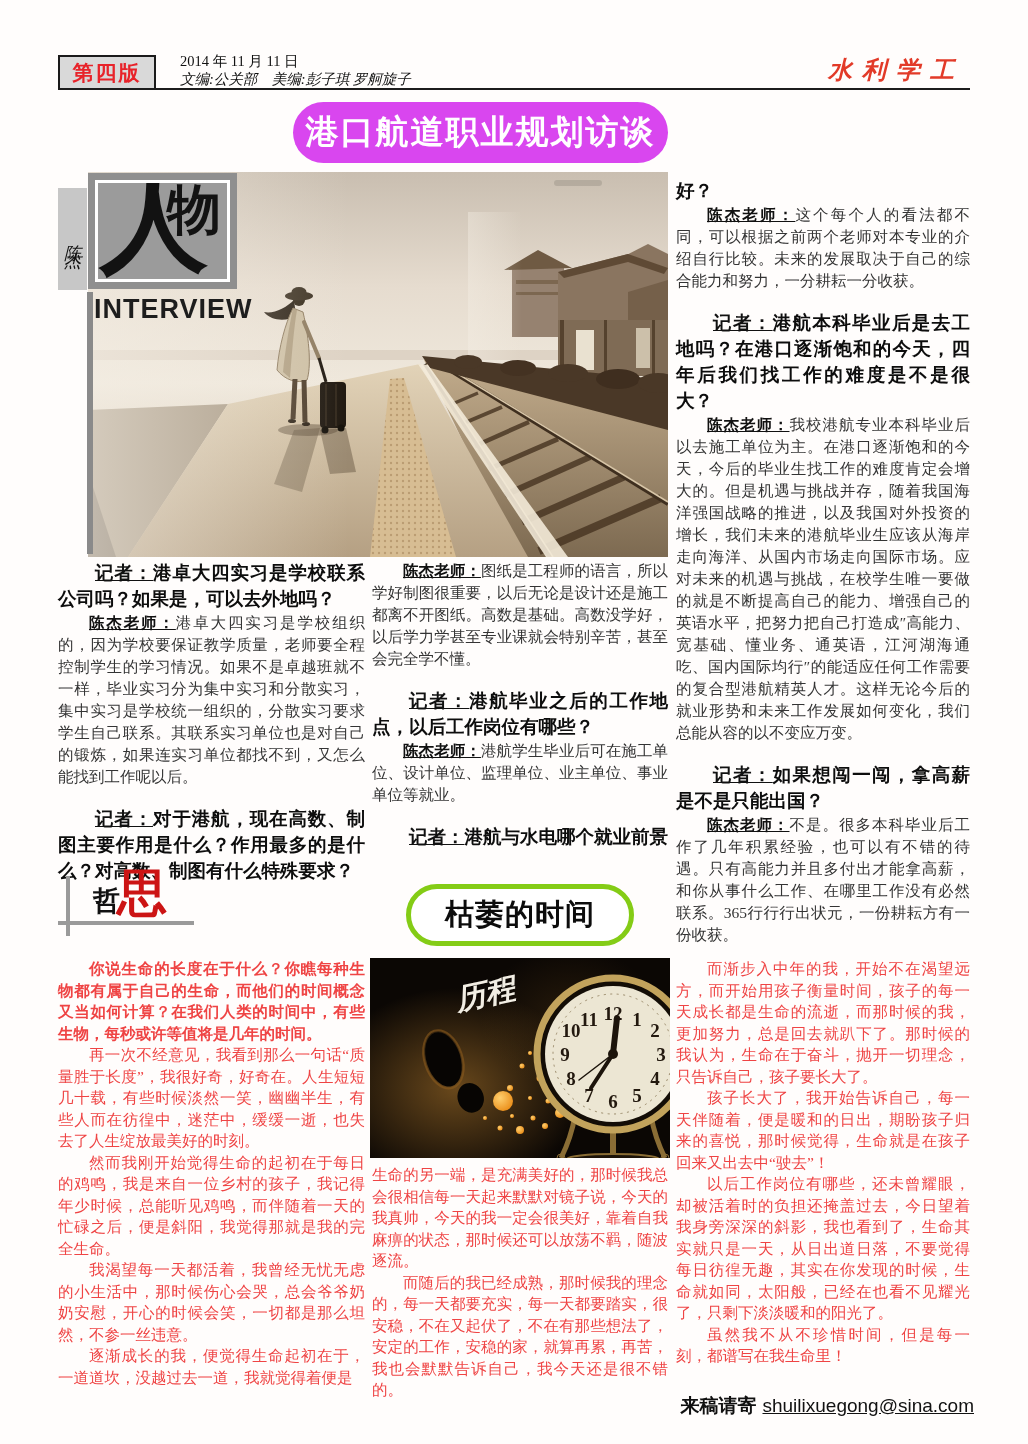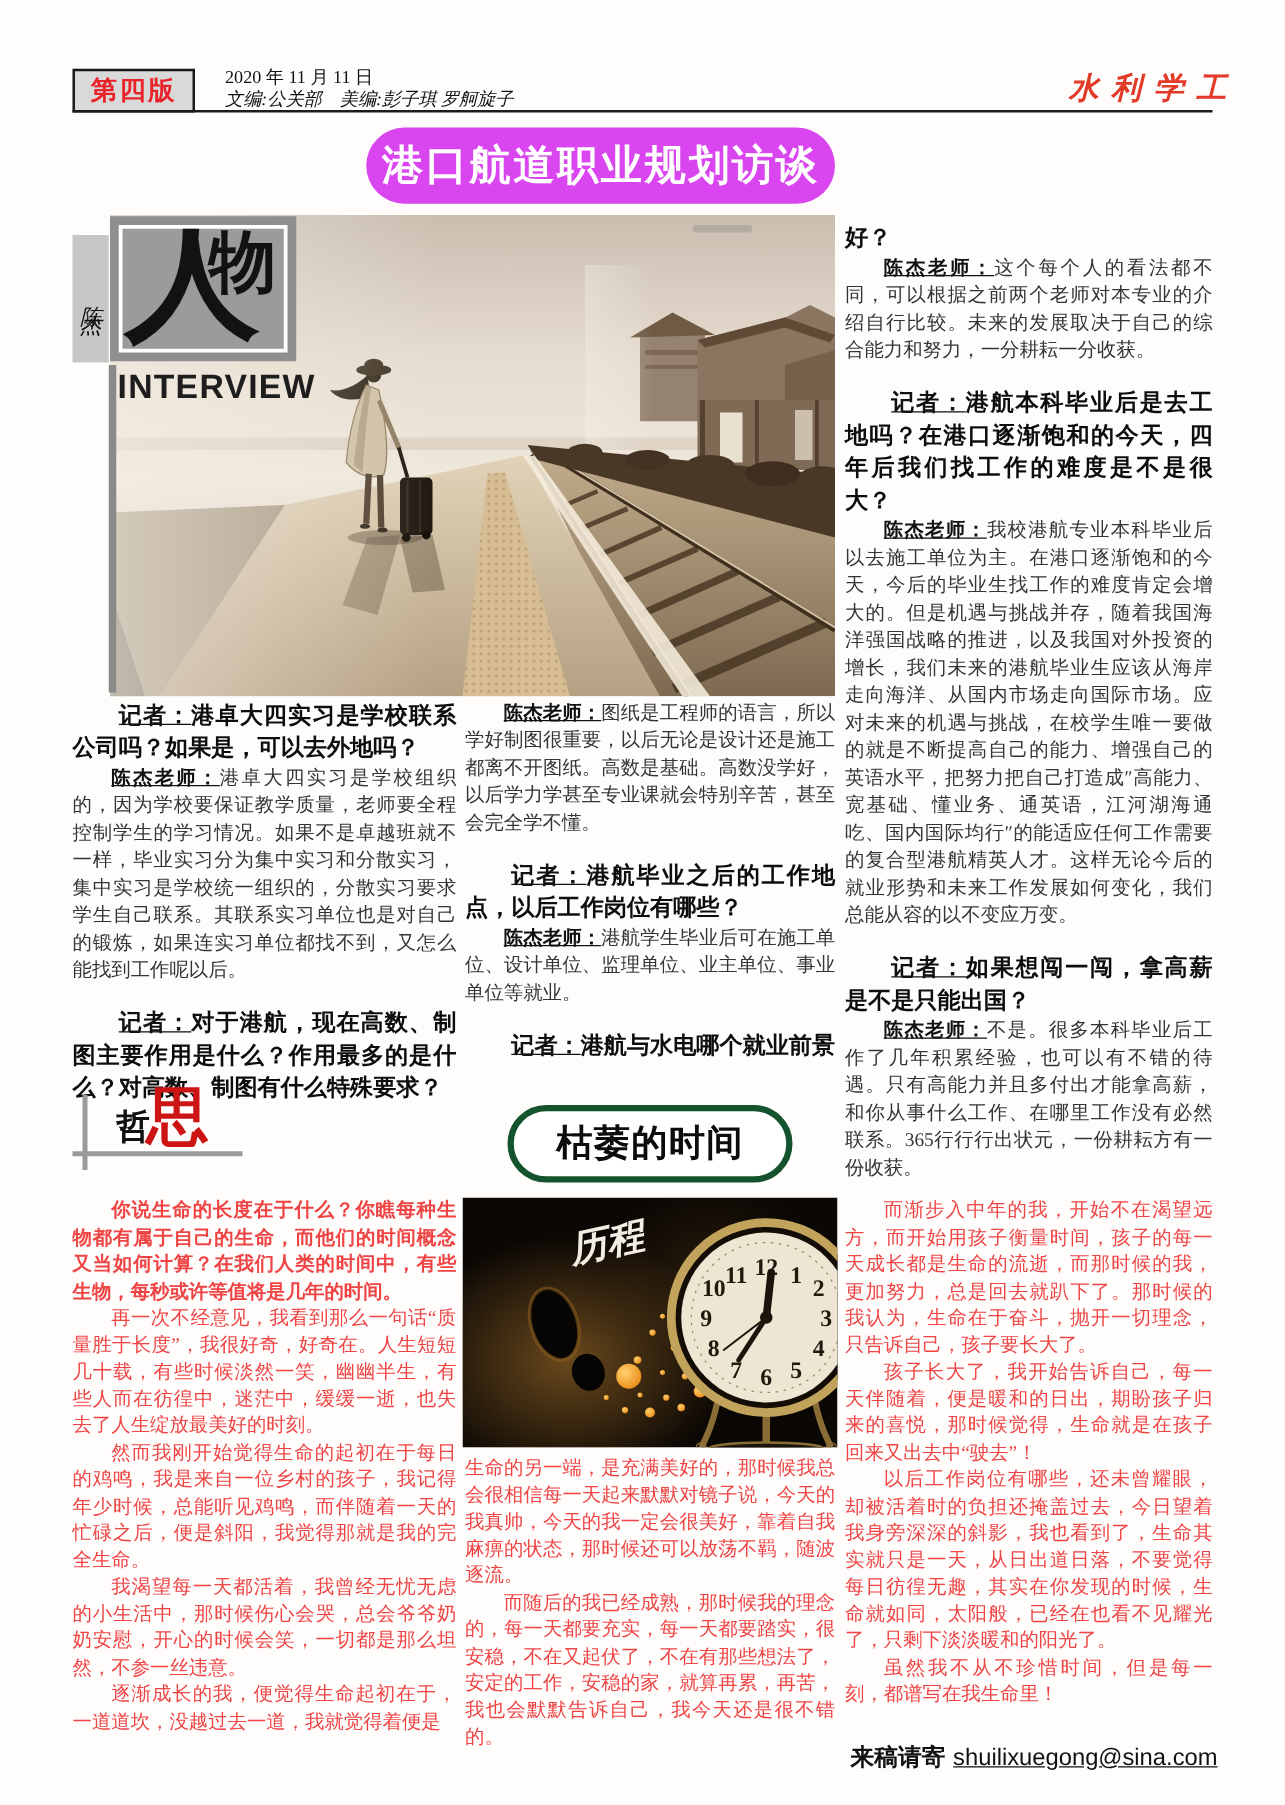--- a/index.html
+++ b/index.html
@@ -6,21 +6,21 @@
   .page{position:relative;width:1028px;height:1444px;background:#fffdfc;overflow:hidden;
         font-family:"Liberation Serif","DejaVu Serif",serif;color:#222;}
   .abs{position:absolute;}
 
   
   .edition-box{left:58px;top:55px;width:94px;height:31px;border:2px solid #1a1a1a;background:#d9d9d9;
       color:#e8232a;font-family:"Liberation Sans","DejaVu Sans",sans-serif;font-weight:800;font-size:21px;
       text-align:center;line-height:31px;letter-spacing:2px;}
   .hdr-date{left:180px;top:52px;font-size:14.5px;color:#111;}
   .hdr-editors{left:180px;top:70px;font-size:14.5px;color:#111;font-style:italic;}
-  .masthead{right:37px;top:54px;color:#e23a28;font-size:24px;font-style:italic;font-weight:700;letter-spacing:10px;}
+  .masthead{right:64px;top:54px;color:#e23a28;font-size:24px;font-style:italic;font-weight:700;letter-spacing:10px;}
   .hdr-rule{left:58px;top:88px;width:912px;height:2px;background:#1c1c1c;}
 
   
   .title-banner{left:293px;top:102px;width:375px;height:61px;background:#d946ef;border-radius:32px;
       display:flex;align-items:center;justify-content:center;color:#fff;font-weight:700;font-size:33px;
       letter-spacing:2px;font-family:"Liberation Sans","DejaVu Sans",sans-serif;}
 
   
   .renwu-strip{left:58px;top:188px;width:29px;height:102px;background:#c7c7c7;
       writing-mode:vertical-rl;text-orientation:upright;font-size:17px;font-style:italic;color:#111;
@@ -44,21 +44,21 @@
   .sp{font-weight:700;color:#111;text-decoration:underline;}
   #icol1{left:58px;top:560px;width:307px;}
   #icol2{left:372px;top:560px;width:296px;}
   #icol3{left:676px;top:178px;width:294px;}
 
   
   .zhesi-vline{left:66px;top:876px;width:4px;height:60px;background:#9a9a9a;}
   .zhesi-hline{left:58px;top:921px;width:136px;height:4px;background:#9a9a9a;}
   .zhe{left:93px;top:883px;font-size:27px;font-weight:700;color:#111;}
   .si{left:117px;top:868px;font-size:50px;font-weight:800;color:#cc1414;line-height:1;}
-  .kuwei-banner{left:406px;top:884px;width:228px;height:62px;border:5px solid #14532d;border-radius:34px;
+  .kuwei-banner{left:406px;top:884px;width:228px;height:62px;border:5px solid #84cc16;border-radius:34px;
       box-sizing:border-box;background:#fff;display:flex;align-items:center;justify-content:center;
       font-size:29px;font-weight:800;color:#0c0c0c;letter-spacing:1px;}
 
   .ecol p{margin:0;font-size:15.5px;line-height:21.5px;color:#ef4444;text-indent:2em;text-align:justify;}
   .intro{color:#8b2e2e;font-weight:700;}
   #ecol1{left:58px;top:958px;width:307px;}
   #ecol2{left:372px;top:1164px;width:296px;}
   #ecol3{left:676px;top:958px;width:294px;}
 
   
@@ -67,21 +67,21 @@
   .footer .email{text-decoration:underline;color:#111;}
   .photo-frame{left:88px;top:172px;width:580px;height:385px;}
   .clock-frame{left:370px;top:958px;width:300px;height:200px;}
 </style>
 </head>
 <body>
 
 <div class="page">
 
   <div class="abs edition-box">第四版</div>
-  <div class="abs hdr-date">2020 年 11 月 11 日</div>
+  <div class="abs hdr-date">2014 年 11 月 11 日</div>
   <div class="abs hdr-editors">文编:公关部　美编:彭子琪 罗舸旋子</div>
   <div class="abs masthead">水利学工</div>
   <div class="abs hdr-rule"></div>
 
   <div class="abs title-banner">港口航道职业规划访谈</div>
 
   <svg class="abs photo-frame" viewBox="0 0 580 385">
     <defs>
       <linearGradient id="pSky" x1="0" y1="0" x2="0" y2="1">
         <stop offset="0" stop-color="#c9beb0"></stop>

